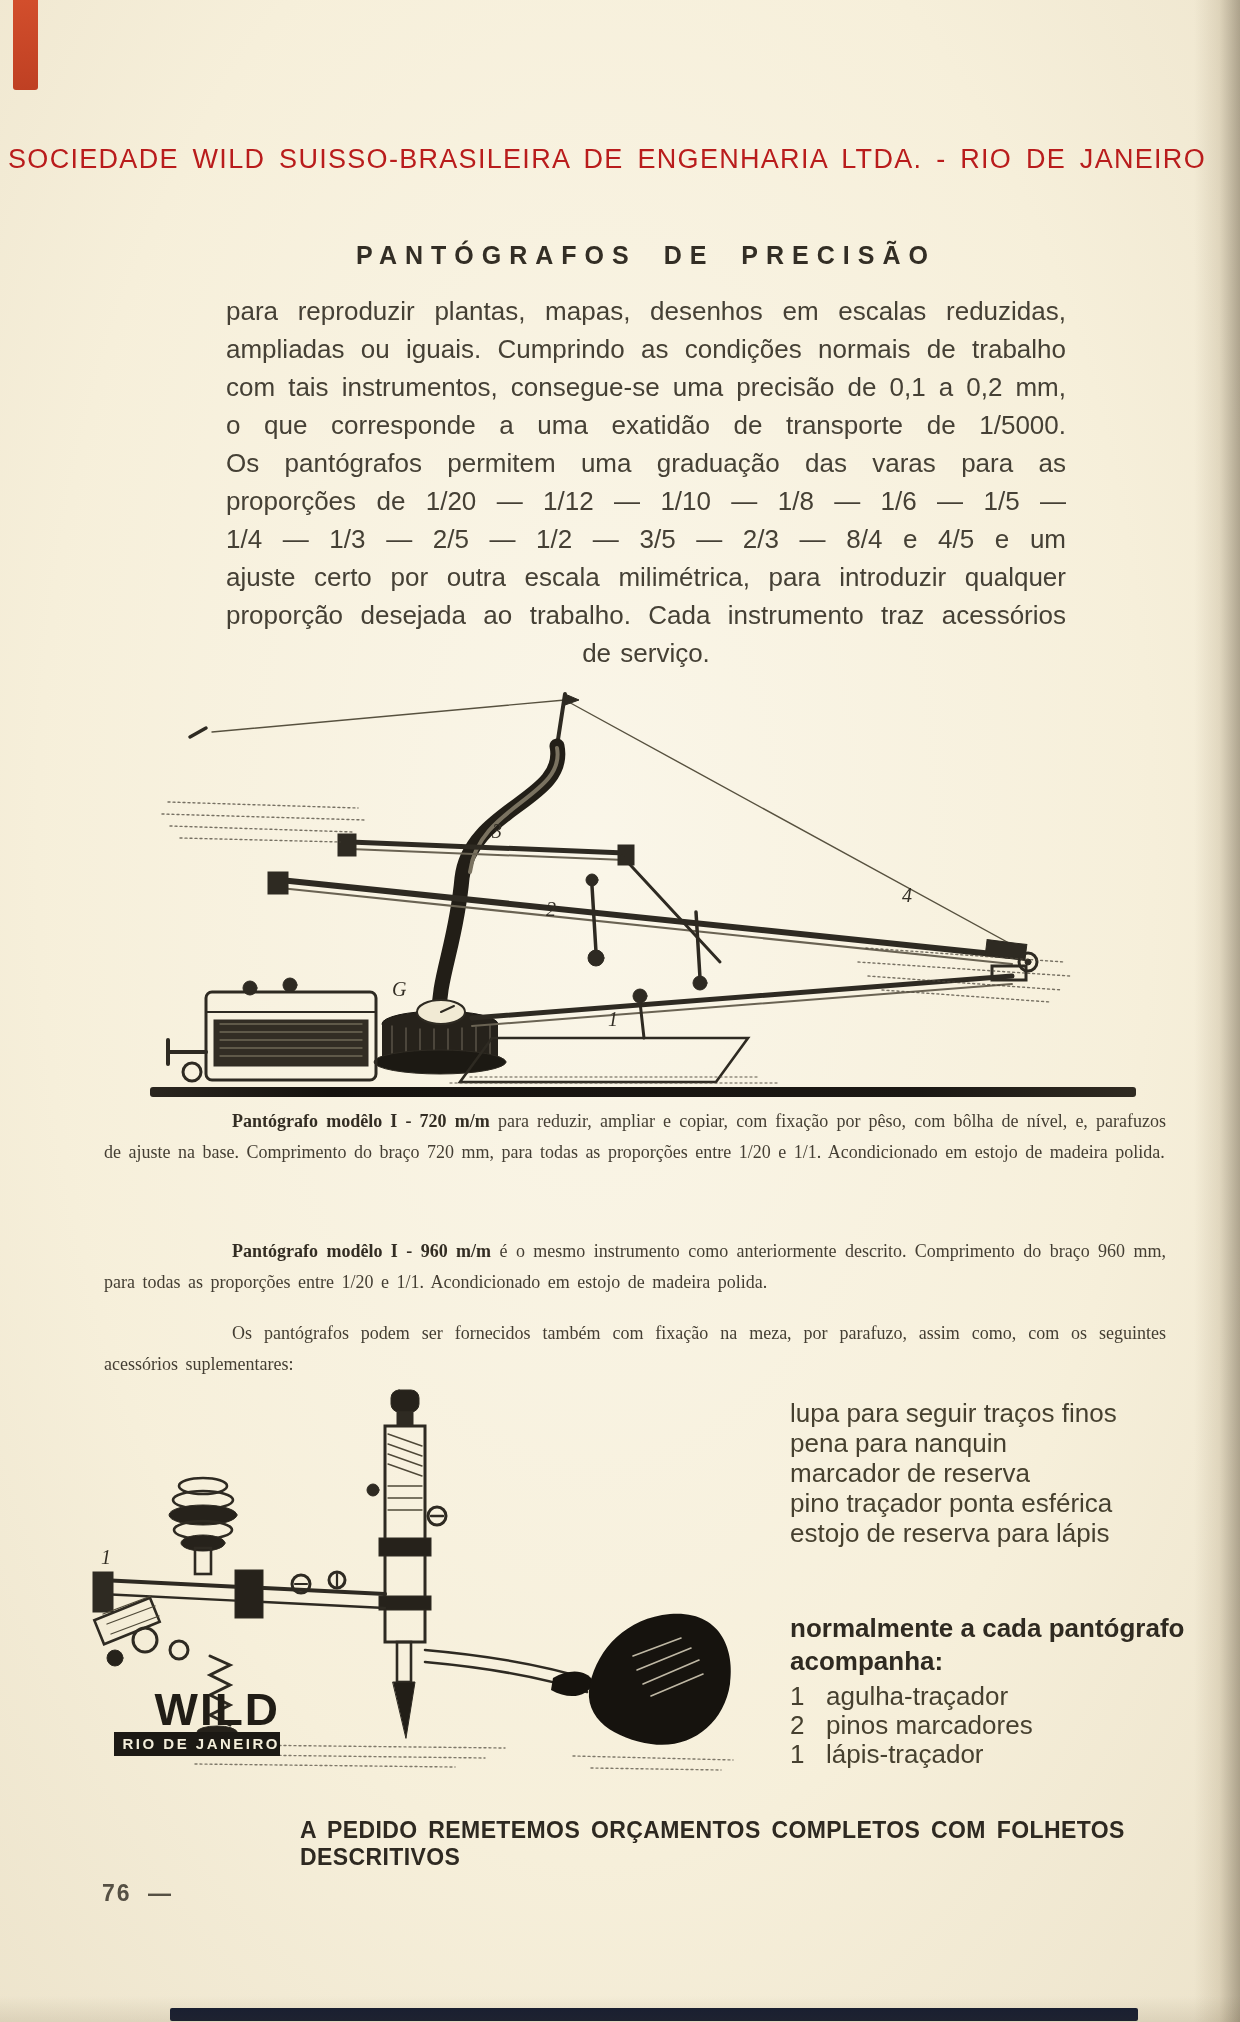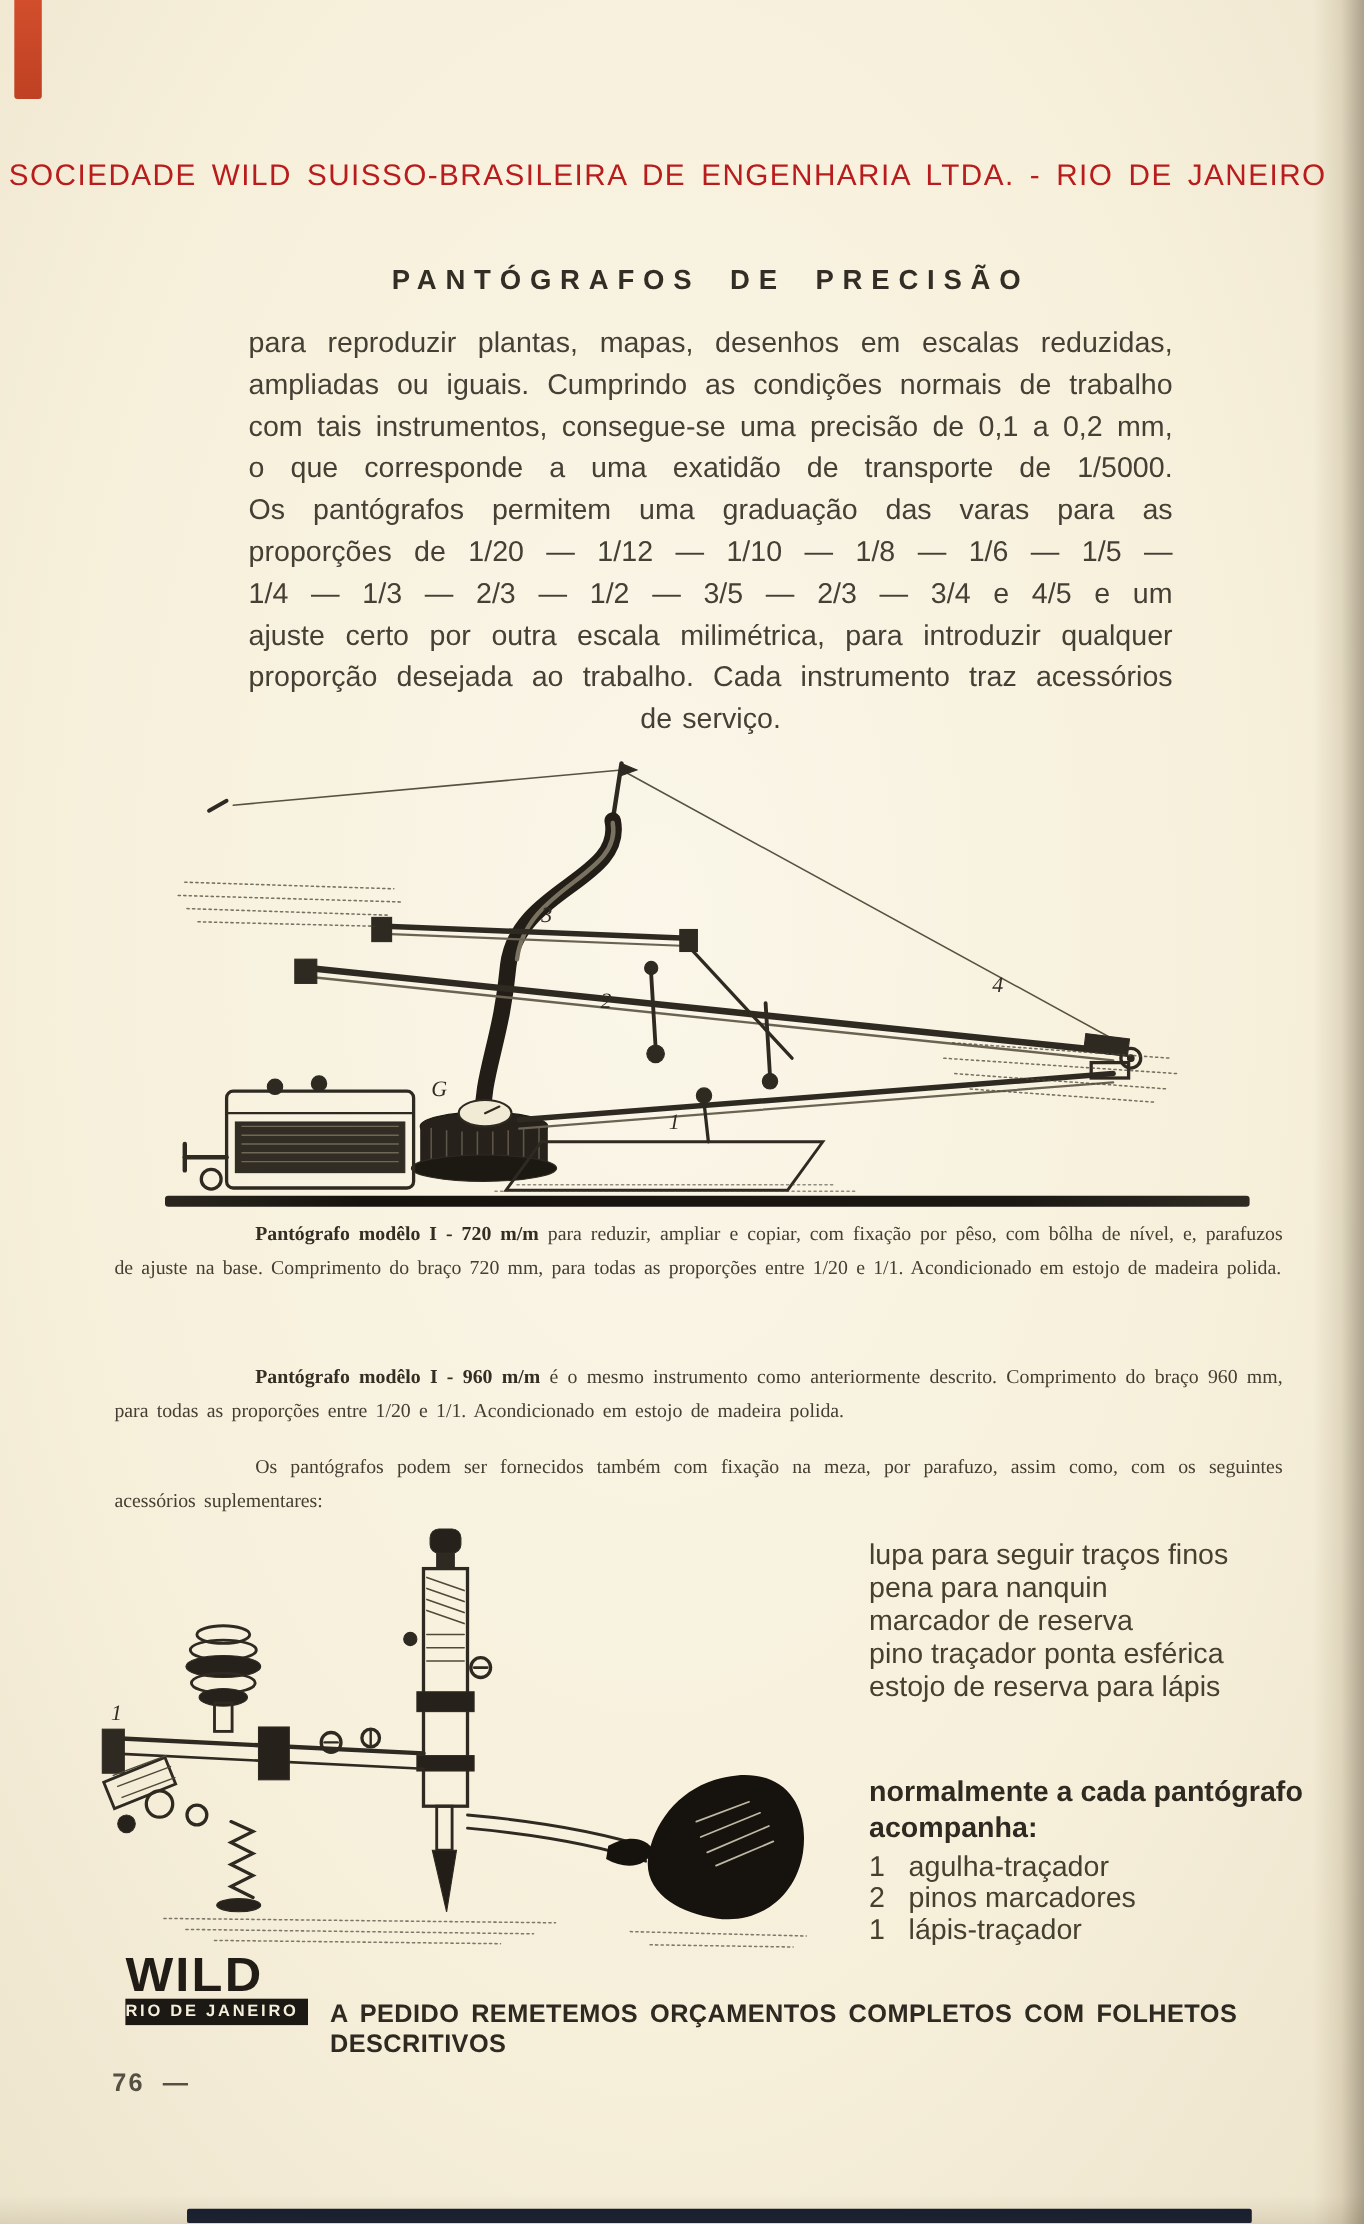--- a/index.html
+++ b/index.html
@@ -25,21 +25,21 @@
   .intro .ln.last{text-align:center;text-align-last:center;}
   .bodyp{position:absolute;left:104px;width:1062px;font-size:18px;line-height:31px;text-align:justify;
          text-indent:128px;color:#443e33;word-spacing:3px;font-family:Liberation Serif, serif;}
   .bodyp .lead{font-weight:bold;color:#332d23;}
   .rule{left:150px;top:1087px;width:986px;height:10px;border-radius:3px;
         background:linear-gradient(to right,#2a261f,#16130f 18%,#1b1813 78%,#302b22);}
   .acc-list{left:790px;top:1398px;width:420px;font-size:26px;line-height:30px;color:#46402f;}
   .inc-head{left:790px;top:1612px;width:450px;font-size:26px;font-weight:bold;line-height:33px;color:#2f2a21;}
   .inc-items{left:790px;top:1682px;width:420px;font-size:26px;line-height:29px;color:#46402f;}
   .inc-items .qty{display:inline-block;width:36px;}
-  .logo{left:114px;top:1774px;width:166px;text-align:left;}
+  .logo{left:114px;top:1689px;width:166px;text-align:right;}
   .logo .word{font-size:46px;font-weight:900;letter-spacing:2px;line-height:42px;color:#211d16;transform:scaleY(.95);}
   .logo .box{margin-top:1px;background:#1c1914;color:#f4eedb;font-size:15px;font-weight:bold;letter-spacing:2.5px;padding:3px 0 4px;}
   .footer-note{left:300px;top:1817px;width:890px;font-size:23px;font-weight:bold;letter-spacing:.4px;word-spacing:4px;color:#2e2921;}
   .page-num{left:102px;top:1880px;font-size:23px;font-weight:bold;letter-spacing:2px;word-spacing:8px;color:#555044;text-align:right;}
   .fig{pointer-events:none;}
   .fig svg{width:100%;height:100%;display:block;}
   .figlabel{font-size:20px;fill:#332e25;font-family:"Liberation Serif",serif;font-style:italic;}
 </style>
 </head>
 <body>
@@ -55,21 +55,21 @@
 
   <div class="abs title">PANTÓGRAFOS DE PRECISÃO</div>
 
   <div class="abs intro">
     <div class="ln">para reproduzir plantas, mapas, desenhos em escalas reduzidas,</div>
     <div class="ln">ampliadas ou iguais.  Cumprindo as condições normais de trabalho</div>
     <div class="ln">com tais instrumentos, consegue-se uma precisão de 0,1 a 0,2 mm,</div>
     <div class="ln">o que corresponde a uma exatidão de transporte de 1/5000.</div>
     <div class="ln">Os pantógrafos permitem uma graduação das varas para as</div>
     <div class="ln">proporções de 1/20 — 1/12 — 1/10 — 1/8 — 1/6 — 1/5 —</div>
-    <div class="ln">1/4 — 1/3 — 2/3 — 1/2 — 3/5 — 2/3 — 3/4 e 4/5 e um</div>
+    <div class="ln">1/4 — 1/3 — 2/5 — 1/2 — 3/5 — 2/3 — 8/4 e 4/5 e um</div>
     <div class="ln">ajuste certo por outra escala milimétrica, para introduzir qualquer</div>
     <div class="ln">proporção desejada ao trabalho.  Cada instrumento traz acessórios</div>
     <div class="ln last">de serviço.</div>
   </div>
 
   <div class="abs fig" style="left:140px;top:690px;width:1000px;height:395px;">
     <svg viewBox="0 0 1000 395">
       <g stroke="#2e2a22" fill="none" stroke-linecap="round">
 
         <path d="M425,10 L72,42" stroke-width="1.4" stroke="#57513f"></path>

